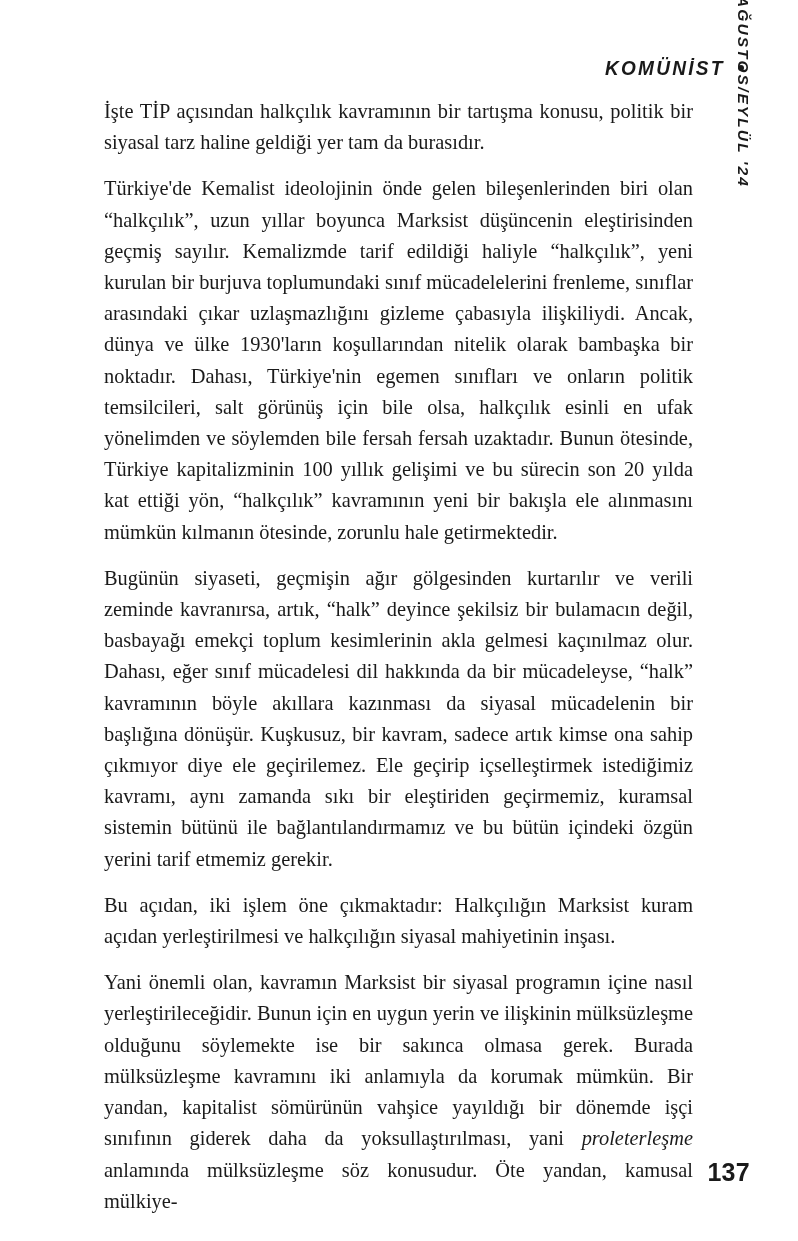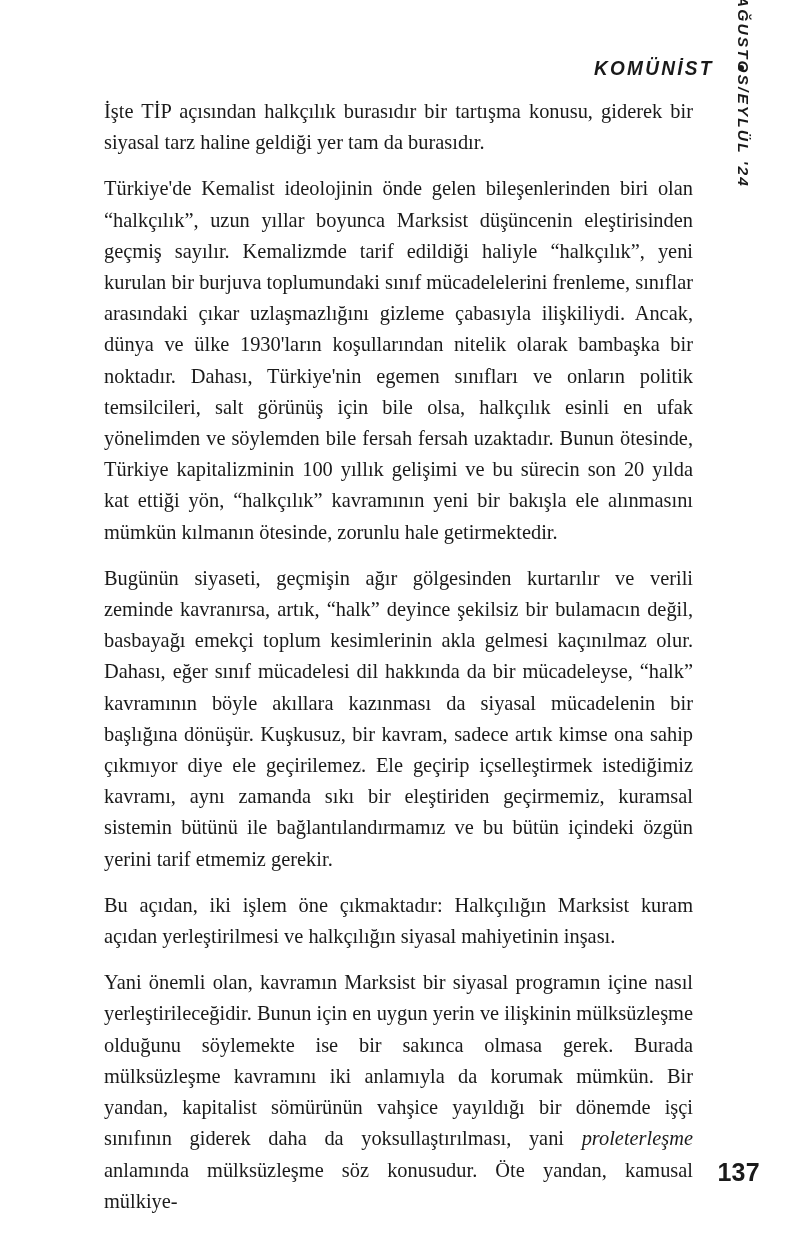--- a/index.html
+++ b/index.html
@@ -17,21 +17,21 @@
     color: #1a1a1a;
   }
 
   
   .running-head {
     position: absolute;
     top: 56px;
     right: 54px;
     display: flex;
     align-items: center;
-    gap: 24px;
+    gap: 13px;
     white-space: nowrap;
   }
   .running-head-title {
     font-family: "Liberation Sans", "DejaVu Sans", sans-serif;
     font-weight: bold;
     font-style: italic;
     font-size: 20.5px;
     letter-spacing: 2.4px;
     color: #1a1a1a;
     transform: scaleX(0.93);
@@ -89,21 +89,21 @@
     margin-bottom: 4px;
   }
   .body-paragraph em {
     font-style: italic;
   }
 
   
   .folio {
     position: absolute;
     bottom: 54px;
-    right: 38px;
+    right: 48px;
     font-family: "Liberation Sans", "DejaVu Sans", sans-serif;
     font-weight: bold;
     font-size: 25px;
     color: #1a1a1a;
     letter-spacing: 0.3px;
   }
 </style>
 </head>
 <body>
 
@@ -113,21 +113,21 @@
     <span class="running-head-title">KOMÜNİST</span>
     <span class="running-head-bullet"></span>
   </div>
 
   <div class="issue-rail">
     <span class="issue-rail-text">AĞUSTOS/EYLÜL '24</span>
   </div>
 
   <div class="text-column">
 
-    <p class="body-paragraph">İşte TİP açısından halkçılık burasıdır bir tartışma konusu, giderek bir siyasal tarz haline geldiği yer tam da burasıdır.</p>
+    <p class="body-paragraph">İşte TİP açısından halkçılık kavramının bir tartışma konusu, politik bir siyasal tarz haline geldiği yer tam da burasıdır.</p>
 
     <p class="body-paragraph">Türkiye'de Kemalist ideolojinin önde gelen bileşenlerinden biri olan “halkçılık”, uzun yıllar boyunca Marksist düşüncenin eleştirisinden geçmiş sayılır. Kemalizmde tarif edildiği haliyle “halkçılık”, yeni kurulan bir burjuva toplumundaki sınıf mücadelelerini frenleme, sınıflar arasındaki çıkar uzlaşmazlığını gizleme çabasıyla ilişkiliydi. Ancak, dünya ve ülke 1930'ların koşullarından nitelik olarak bambaşka bir noktadır. Dahası, Türkiye'nin egemen sınıfları ve onların politik temsilcileri, salt görünüş için bile olsa, halkçılık esinli en ufak yönelimden ve söylemden bile fersah fersah uzaktadır. Bunun ötesinde, Türkiye kapitalizminin 100 yıllık gelişimi ve bu sürecin son 20 yılda kat ettiği yön, “halkçılık” kavramının yeni bir bakışla ele alınmasını mümkün kılmanın ötesinde, zorunlu hale getirmektedir.</p>
 
     <p class="body-paragraph">Bugünün siyaseti, geçmişin ağır gölgesinden kurtarılır ve verili zeminde kavranırsa, artık, “halk” deyince şekilsiz bir bulamacın değil, basbayağı emekçi toplum kesimlerinin akla gelmesi kaçınılmaz olur. Dahası, eğer sınıf mücadelesi dil hakkında da bir mücadeleyse, “halk” kavramının böyle akıllara kazınması da siyasal mücadelenin bir başlığına dönüşür. Kuşkusuz, bir kavram, sadece artık kimse ona sahip çıkmıyor diye ele geçirilemez. Ele geçirip içselleştirmek istediğimiz kavramı, aynı zamanda sıkı bir eleştiriden geçirmemiz, kuramsal sistemin bütünü ile bağlantılandırmamız ve bu bütün içindeki özgün yerini tarif etmemiz gerekir.</p>
 
     <p class="body-paragraph">Bu açıdan, iki işlem öne çıkmaktadır: Halkçılığın Marksist kuram açıdan yerleştirilmesi ve halkçılığın siyasal mahiyetinin inşası.</p>
 
     <p class="body-paragraph"><span>Yani önemli olan, kavramın Marksist bir siyasal programın içine nasıl yerleştirileceğidir. Bunun için en uygun yerin ve ilişkinin mülksüzleşme olduğunu söylemekte ise bir sakınca olmasa gerek. Burada mülksüzleşme kavramını iki anlamıyla da korumak mümkün. Bir yandan, kapitalist sömürünün vahşice yayıldığı bir dönemde işçi sınıfının giderek daha da yoksullaştırılması, yani </span><em>proleterleşme</em><span> anlamında mülksüzleşme söz konusudur. Öte yandan, kamusal mülkiye-</span></p>
 
   </div>

